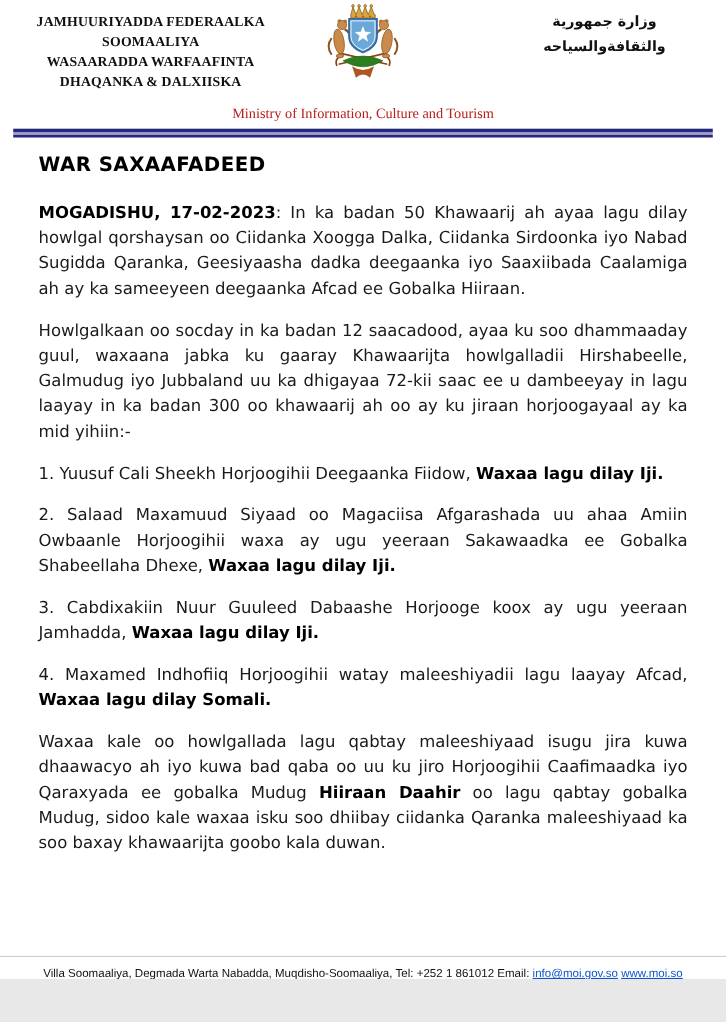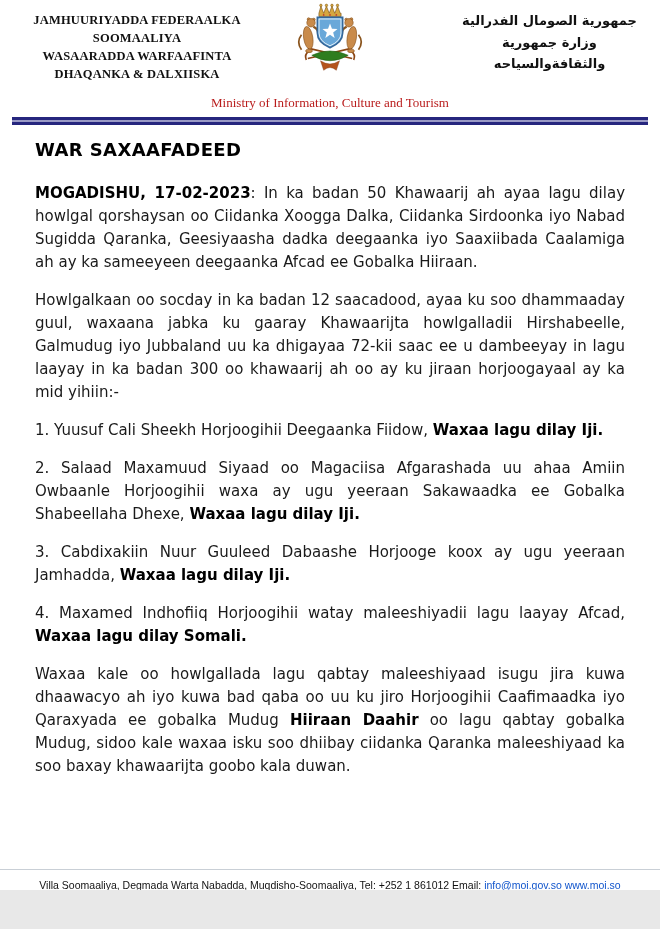--- a/index.html
+++ b/index.html
@@ -165,21 +165,20 @@
         </g>
 
         <path d="M34,18 L66,18 L66,38 Q66,50 50,56.5 Q34,50 34,38 Z" fill="#69A8D9" stroke="#34679A" stroke-width="2"></path>
         <path d="M36.2,20.2 L63.8,20.2 L63.8,38 Q63.8,48.3 50,54 Q36.2,48.3 36.2,38 Z" fill="none" stroke="#ffffff" stroke-width="1"></path>
 
         <polygon points="50,26 52.47,32.6 59.51,32.91 54.0,37.3 55.88,44.09 50,40.2 44.12,44.09 46.0,37.3 40.49,32.91 47.53,32.6" fill="#ffffff"></polygon>
       </svg>
     </div>
 
     <div class="lh-right" dir="rtl">
-      <div>جمهورية الصومال الفدرالية</div>
       <div>وزارة جمهورية</div>
       <div>والثقافةوالسياحه</div>
     </div>
 
     <div class="caption">Ministry of Information, Culture and Tourism</div>
   </header>
 
   <div class="rule"></div>
 
   <main class="doc-body">

